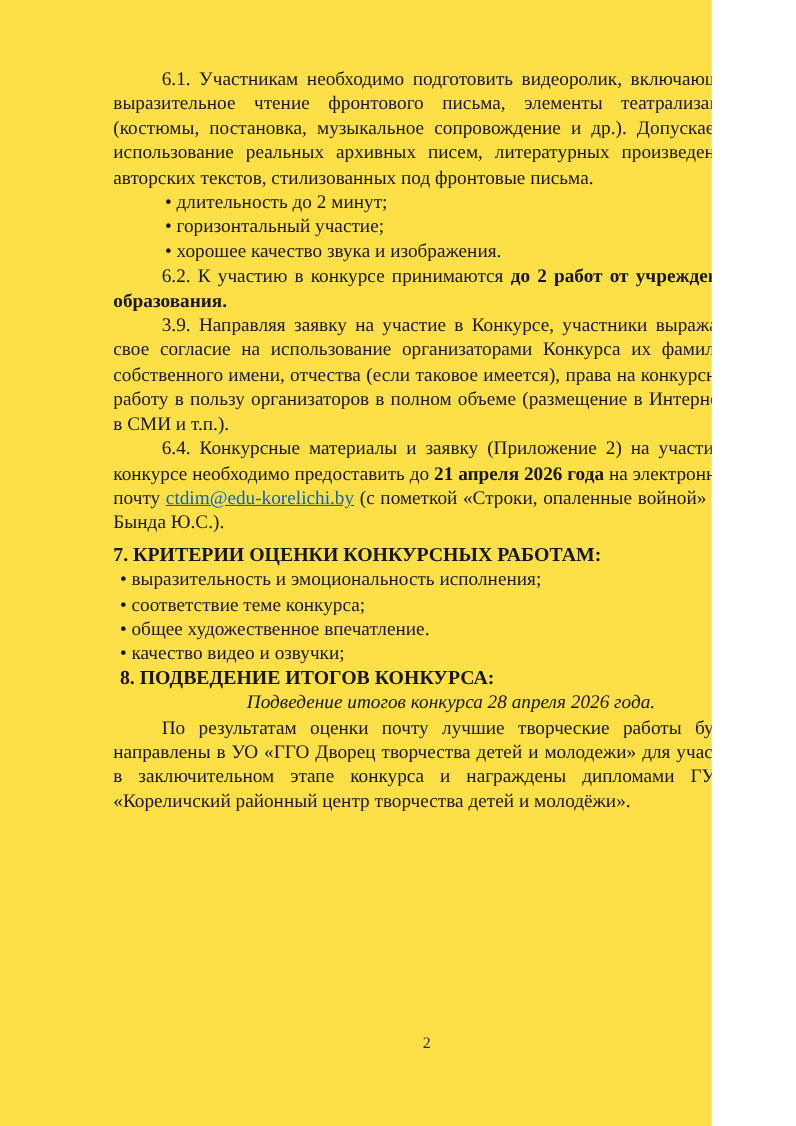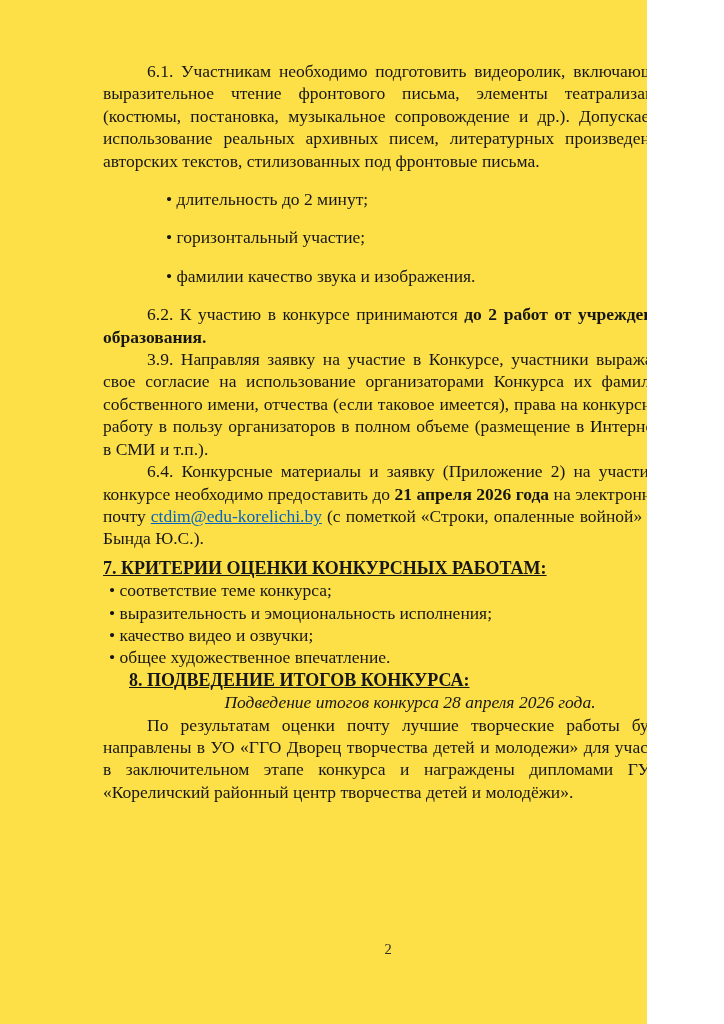--- a/index.html
+++ b/index.html
@@ -16,34 +16,33 @@
     position: absolute;
     left: 103px;
     top: 60px;
     width: 570px;
     font-size: 17.5px;
     line-height: 22.4px;
     text-align: justify;
   }
   .para { margin: 0; text-indent: 44px; }
   .line-indent { margin: 0; text-indent: 44px; }
-  .req-item { margin: 16px; padding-left: 47px; text-indent: 0; }
+  .req-item { margin: 0; padding-left: 47px; text-indent: 0; }
   .crit-item { margin: 0; padding-left: 6px; text-indent: 0; }
   .bullet { display: inline; }
   .bold { font-weight: bold; }
   .heading {
     margin: 0;
     text-indent: 0;
     font-weight: bold;
     font-size: 18px;
     text-align: left;
-    text-decoration: underline;
   }
   .heading-7 { margin-top: 7px; }
-  .heading-8 { padding-left: 6px; margin-left: 20px; }
+  .heading-8 { padding-left: 6px; }
   .italic-line { margin: 0; text-indent: 44px; font-style: italic; text-align: center; }
   a.email-link { color: #0563C1; text-decoration: underline; }
   .page-number {
     position: absolute;
     left: 103px;
     top: 941px;
     width: 570px;
     text-align: center;
     font-size: 14.5px;
     color: #2b2b2b;
@@ -61,51 +60,51 @@
     <div class="req-item">
       <span class="bullet">•</span>
       <span>длительность до 2 минут;</span>
     </div>
     <div class="req-item">
       <span class="bullet">•</span>
       <span>горизонтальный участие;</span>
     </div>
     <div class="req-item">
       <span class="bullet">•</span>
-      <span>фамилии качество звука и изображения.</span>
+      <span>хорошее качество звука и изображения.</span>
     </div>
 
     <p class="para"><span>6.2. К участию в конкурсе принимаются</span>
       <span class="bold">до 2 работ от учреждения образования.</span></p>
 
     <p class="para">3.9. Направляя заявку на участие в Конкурсе, участники выражают свое согласие на использование организаторами Конкурса их фамилии, собственного имени, отчества (если таковое имеется), права на конкурсную работу в пользу организаторов в полном объеме (размещение в Интернете, в СМИ и т.п.).</p>
 
     <p class="para"><span>6.4. Конкурсные материалы и заявку (Приложение 2) на участие в конкурсе необходимо предоставить до</span>
       <span class="bold">21 апреля 2026 года</span>
       <span>на электронную почту</span>
       <a class="email-link" href="#">ctdim@edu-korelichi.by</a>
       <span>(с пометкой «Строки, опаленные войной» для Бында Ю.С.).</span></p>
 
     <p class="heading heading-7">7. КРИТЕРИИ ОЦЕНКИ КОНКУРСНЫХ РАБОТАМ:</p>
 
     <div class="crit-item">
       <span class="bullet">•</span>
+      <span>выразительность и эмоциональность исполнения;</span>
+    </div>
+    <div class="crit-item">
+      <span class="bullet">•</span>
       <span>соответствие теме конкурса;</span>
     </div>
     <div class="crit-item">
       <span class="bullet">•</span>
-      <span>выразительность и эмоциональность исполнения;</span>
+      <span>общее художественное впечатление.</span>
     </div>
     <div class="crit-item">
       <span class="bullet">•</span>
       <span>качество видео и озвучки;</span>
-    </div>
-    <div class="crit-item">
-      <span class="bullet">•</span>
-      <span>общее художественное впечатление.</span>
     </div>
 
     <p class="heading heading-8">8. ПОДВЕДЕНИЕ ИТОГОВ КОНКУРСА:</p>
 
     <p class="italic-line">Подведение итогов конкурса 28 апреля 2026 года.</p>
 
     <p class="para">По результатам оценки почту лучшие творческие работы будут направлены в УО «ГГО Дворец творчества детей и молодежи» для участия в заключительном этапе конкурса и награждены дипломами ГУДО «Кореличский районный центр творчества детей и молодёжи».</p>
 
   </div>
 

